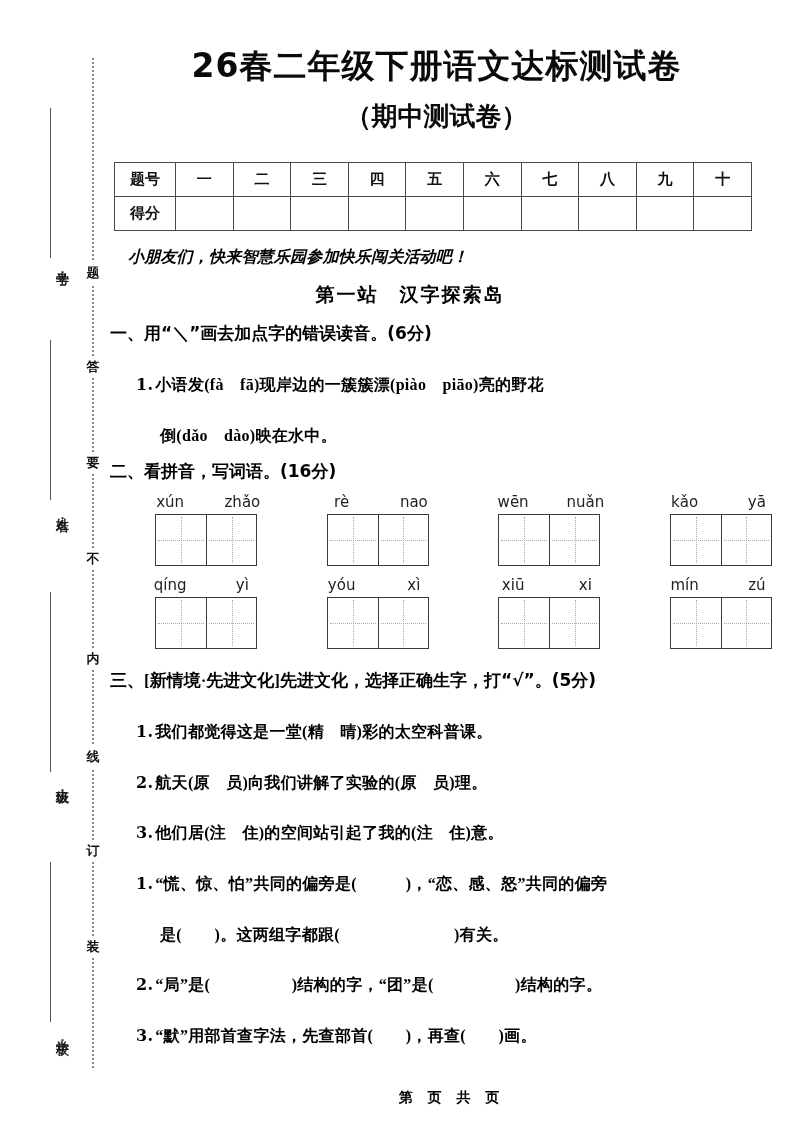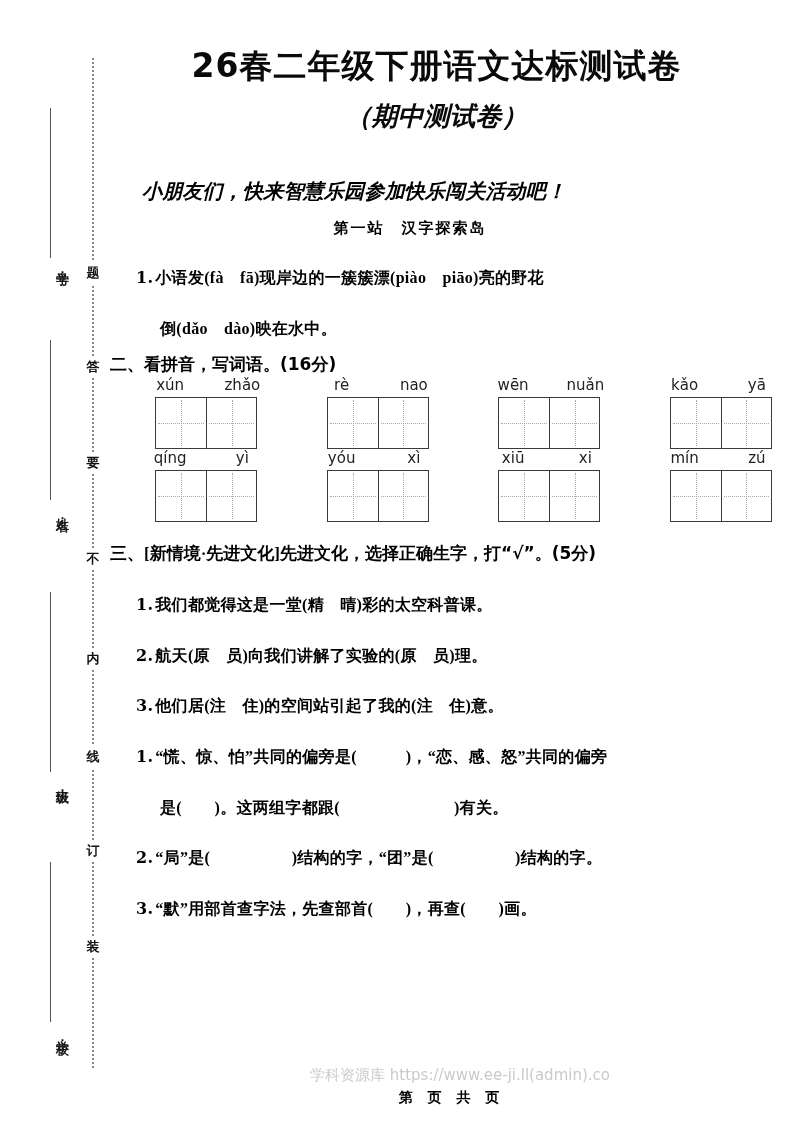--- a/index.html
+++ b/index.html
@@ -103,21 +103,20 @@
     padding-right: 30px;
   }
   .subtitle {
     text-align: center;
     font-size: 26px;
     font-weight: 700;
     margin-top: 10px;
     font-family: "DejaVu Sans", "Liberation Sans", sans-serif;
     color: #0a0a0a;
     padding-right: 30px;
-    font-style: italic;
   }
 
   
   .score-table {
     margin: 28px 0 0 4px;
     width: 638px;
     border-collapse: collapse;
     table-layout: fixed;
   }
   .score-table td {
@@ -126,31 +125,31 @@
     text-align: center;
     vertical-align: middle;
     font-size: 15px;
     font-weight: 700;
     font-family: "DejaVu Sans", "Liberation Sans", sans-serif;
     color: #111;
   }
   .score-table td.head-cell { width: 58px; }
 
   .intro {
-    margin: 16px 0 0 32px;
-    font-size: 20px;
+    margin: 16px 0 0 18px;
+    font-size: 16px;
     font-family: Liberation Serif, serif;
     font-weight: 600;
     font-style: italic;
     letter-spacing: 0.2px;
   }
 
   .station {
     text-align: center;
-    font-size: 15px;
+    font-size: 19px;
     font-weight: 700;
     margin: 14px 0 0 0;
     padding-right: 83px;
     font-family: "DejaVu Sans", "Liberation Sans", sans-serif;
     letter-spacing: 2px;
   }
 
   .q-head {
     margin: 14px 0 0 0;
     font-size: 17px;
@@ -175,20 +174,21 @@
     font-weight: 700;
     font-family: "DejaVu Serif", serif;
     margin-right: 2px;
   }
   .q-line.indent { margin-left: 50px; }
 
   
   .grid-row {
     display: flex;
     justify-content: flex-start;
+    margin-top: 10px;
     padding-left: 24px;
     gap: 27px;
   }
   .grid-group { width: 150px; }
   .grid-pinyin {
     display: flex;
     font-size: 15px;
     font-family: "DejaVu Sans", "Liberation Sans", sans-serif;
     color: #222;
     margin-bottom: 3px;
@@ -288,26 +288,53 @@
 
 </div>
 
 <div class="paper">
 
   <div class="title">26春二年级下册语文达标测试卷</div>
   <div class="subtitle">（期中测试卷）</div>
 
   <table class="score-table">
     <tbody>
+        <tr>
+      <td class="head-cell">题号</td>
+      <td>一</td>
+      <td>二</td>
+      <td>三</td>
+      <td>四</td>
+      <td>五</td>
+      <td>六</td>
+      <td>七</td>
+      <td>八</td>
+      <td>九</td>
+      <td>十</td>
+    </tr>
+    <tr>
+      <td class="head-cell">得分</td>
+      <td></td>
+      <td></td>
+      <td></td>
+      <td></td>
+      <td></td>
+      <td></td>
+      <td></td>
+      <td></td>
+      <td></td>
+      <td></td>
+    </tr>
   </tbody>
     </table>
 
   <div class="intro">小朋友们，快来智慧乐园参加快乐闯关活动吧！</div>
   <div class="station">第一站　汉字探索岛</div>
 
+  <div class="q-head">一、用“＼”画去加点字的错误读音。(6分)</div>
   <div class="q-line">
     <span class="num">1.</span><span>小语发(fà　fā)现岸边的一簇簇漂(piào　piāo)亮的野花</span>
   </div>
   <div class="q-line indent">
     <span>倒(dǎo　dào)映在水中。</span>
   </div>
 
   <div class="q-head">二、看拼音，写词语。(16分)</div>
 
   <div class="grid-row">
@@ -413,16 +440,15 @@
   <div class="q-line indent">
     <span>是(　　)。这两组字都跟(　　　　　　　)有关。</span>
   </div>
   <div class="q-line">
     <span class="num">2.</span><span>“局”是(　　　　　)结构的字，“团”是(　　　　　)结构的字。</span>
   </div>
   <div class="q-line">
     <span class="num">3.</span><span>“默”用部首查字法，先查部首(　　)，再查(　　)画。</span>
   </div>
 
-  <div class="watermark">学科资源库 https://www.ee-ji.ll(admin).co</div>
   <div class="footer">第 页 共 页</div>
 
 </div>
 
 </body></html>

